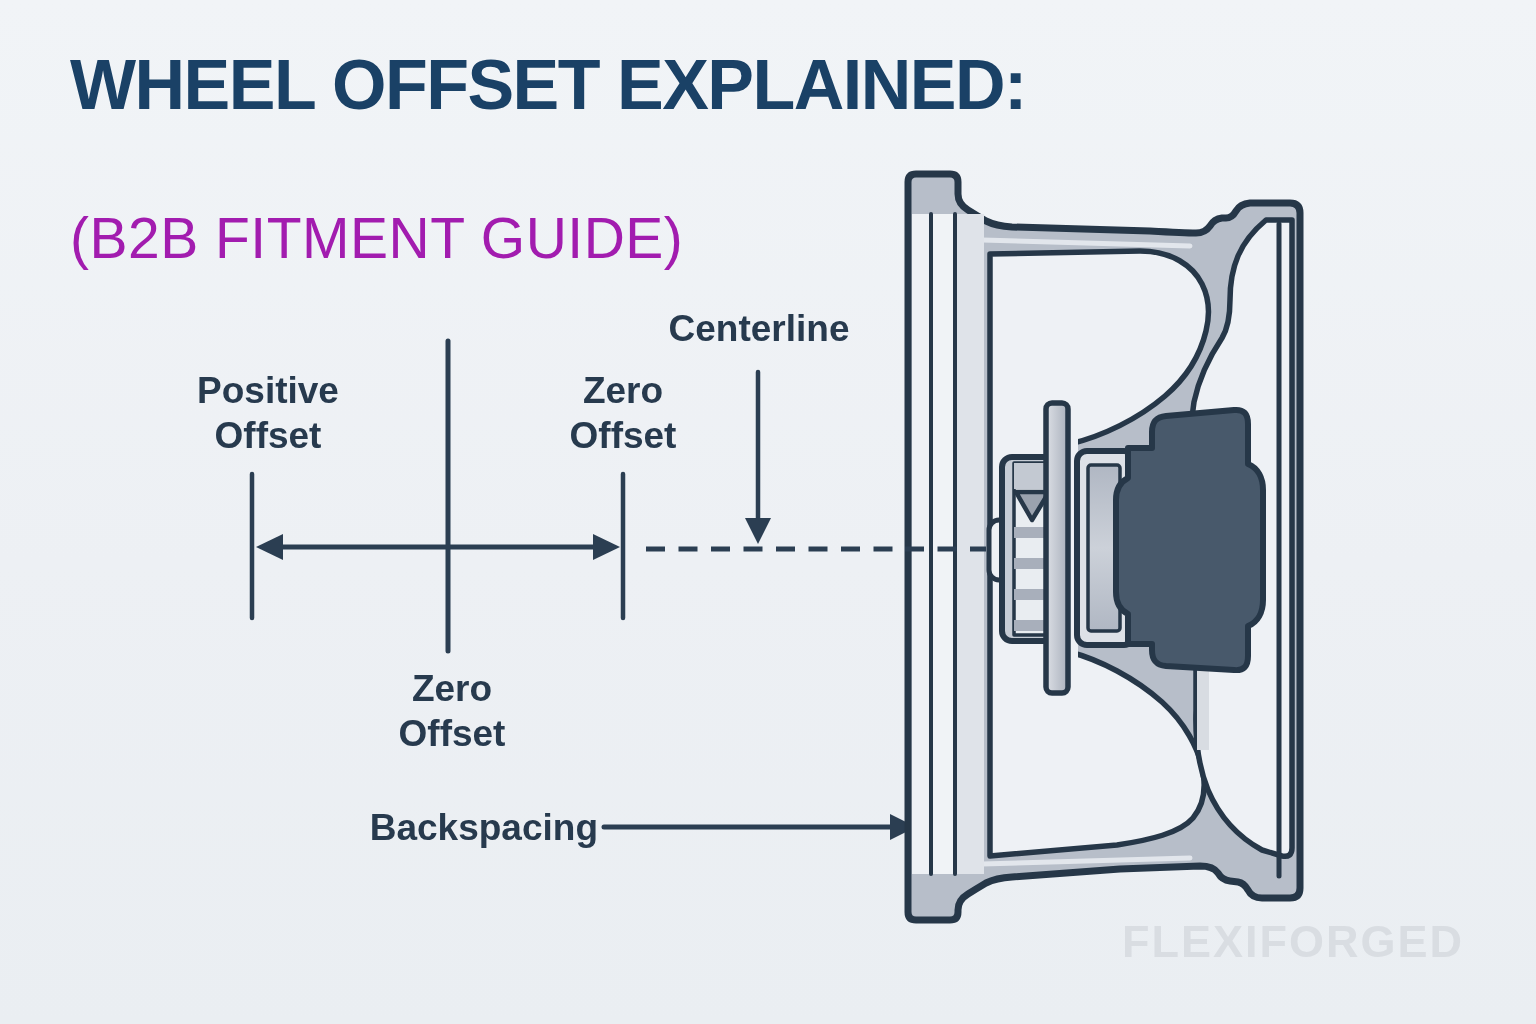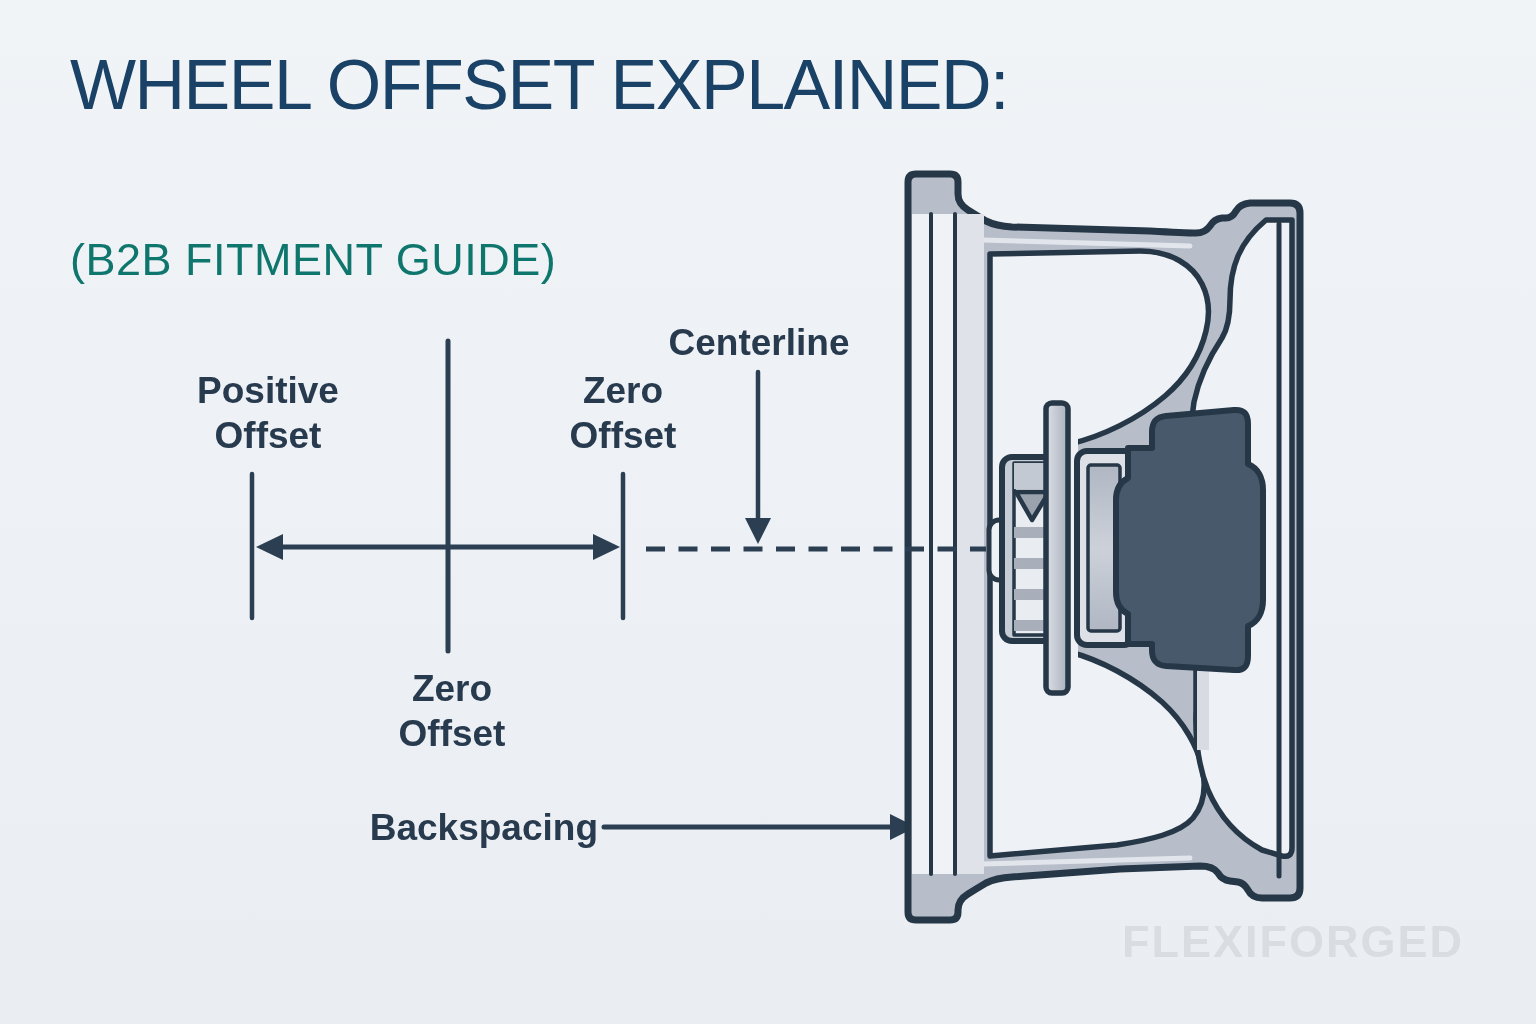--- a/index.html
+++ b/index.html
@@ -4,34 +4,34 @@
 <style>
   html,body{margin:0;padding:0;}
   body{
     width:1536px;height:1024px;position:relative;overflow:hidden;
     background:linear-gradient(180deg,#f1f4f7 0%,#edf0f4 55%,#eaeef2 100%);
     font-family:"Liberation Sans","DejaVu Sans",sans-serif;
   }
   .abs{position:absolute;}
   .title-block{left:70px;top:46px;width:980px;}
   .title{
-    font-size:70px;line-height:78px;font-weight:normal;letter-spacing:-1.5px;
+    font-size:70px;line-height:78px;font-weight:bold;letter-spacing:-1.5px;
     color:#1a4166;white-space:pre-line;margin:0;
   }
   .subtitle{
-    margin-top:32px;font-size:45px;line-height:52px;font-weight:400;
-    letter-spacing:.5px;color:#0f766e;
+    margin-top:10px;font-size:57px;line-height:52px;font-weight:400;
+    letter-spacing:.5px;color:#a21caf;
   }
   .dim-label{
     font-size:37px;line-height:45px;font-weight:bold;color:#273a4e;
     text-align:center;white-space:pre-line;
   }
   .label-positive{left:148px;top:368px;width:240px;}
   .label-zero-top{left:503px;top:368px;width:240px;}
-  .label-centerline{left:639px;top:320px;width:240px;}
+  .label-centerline{left:639px;top:306px;width:240px;}
   .label-zero-bottom{left:332px;top:666px;width:240px;}
   .label-backspacing{left:338px;top:805px;width:260px;text-align:right;}
   .watermark{
     right:72px;top:916px;font-size:45px;font-weight:bold;letter-spacing:2px;
     color:#d9dde2;
   }
   svg.diagram{left:0;top:0;pointer-events:none;}
 </style>
 </head>
 <body>

